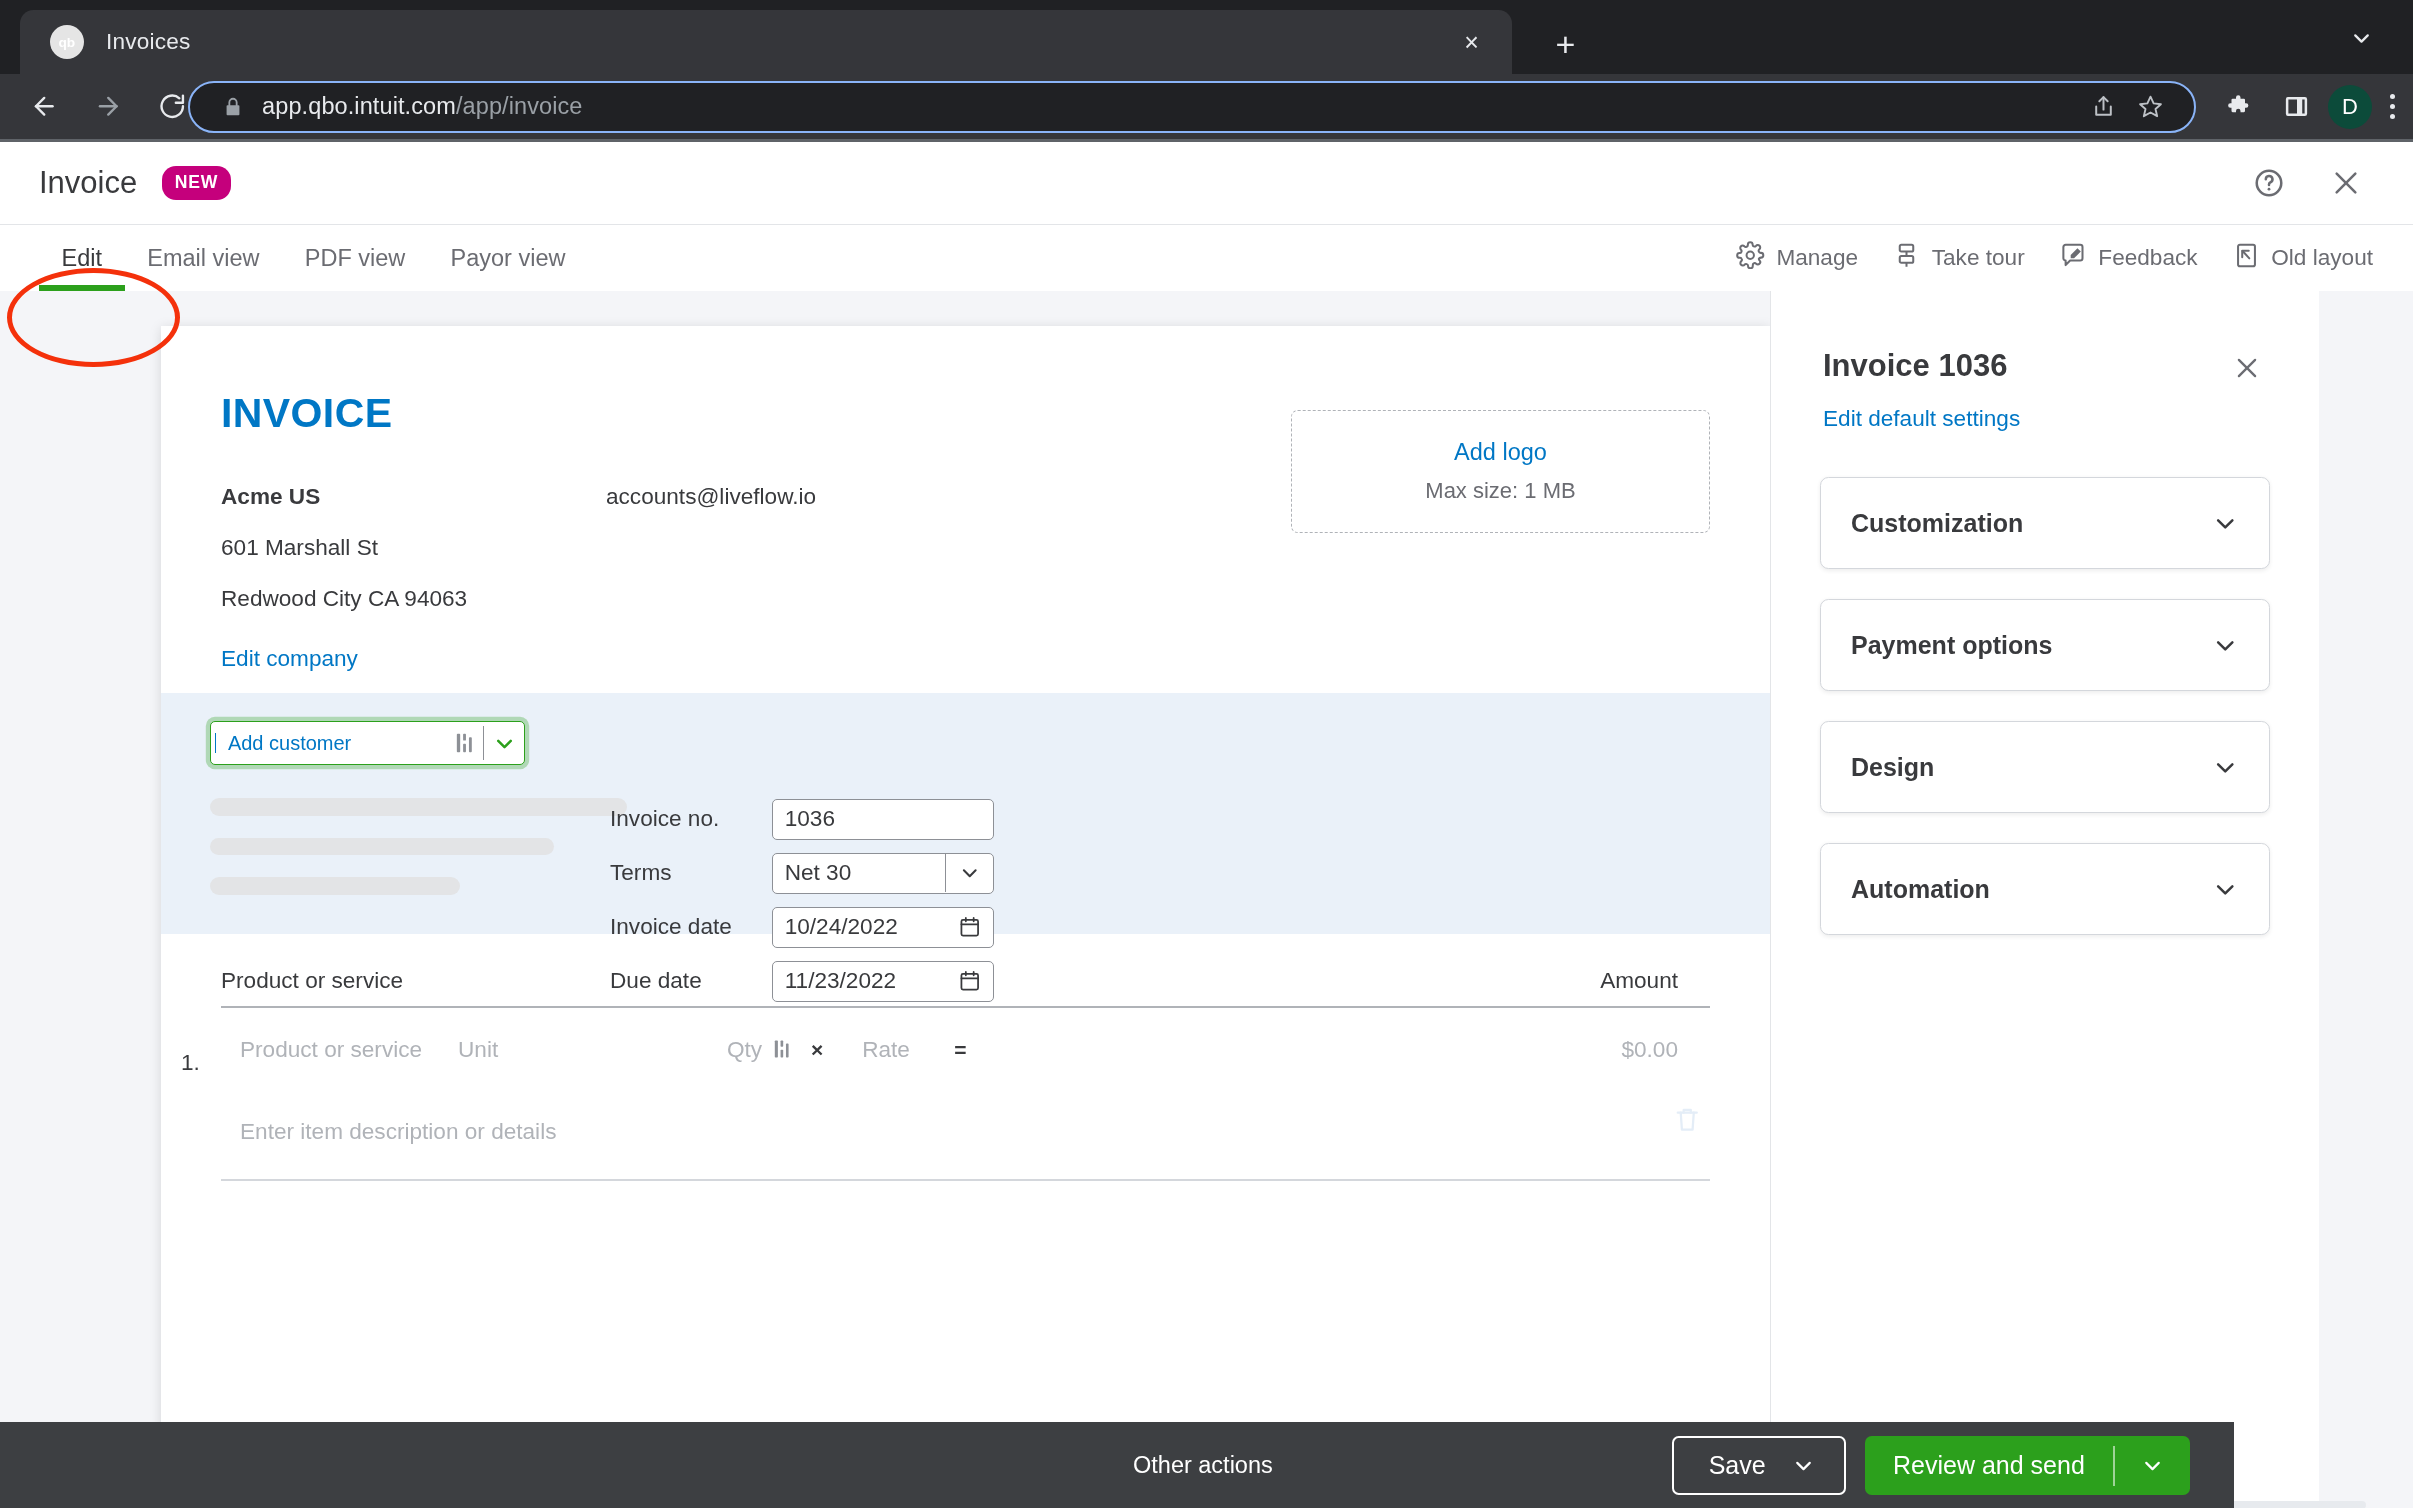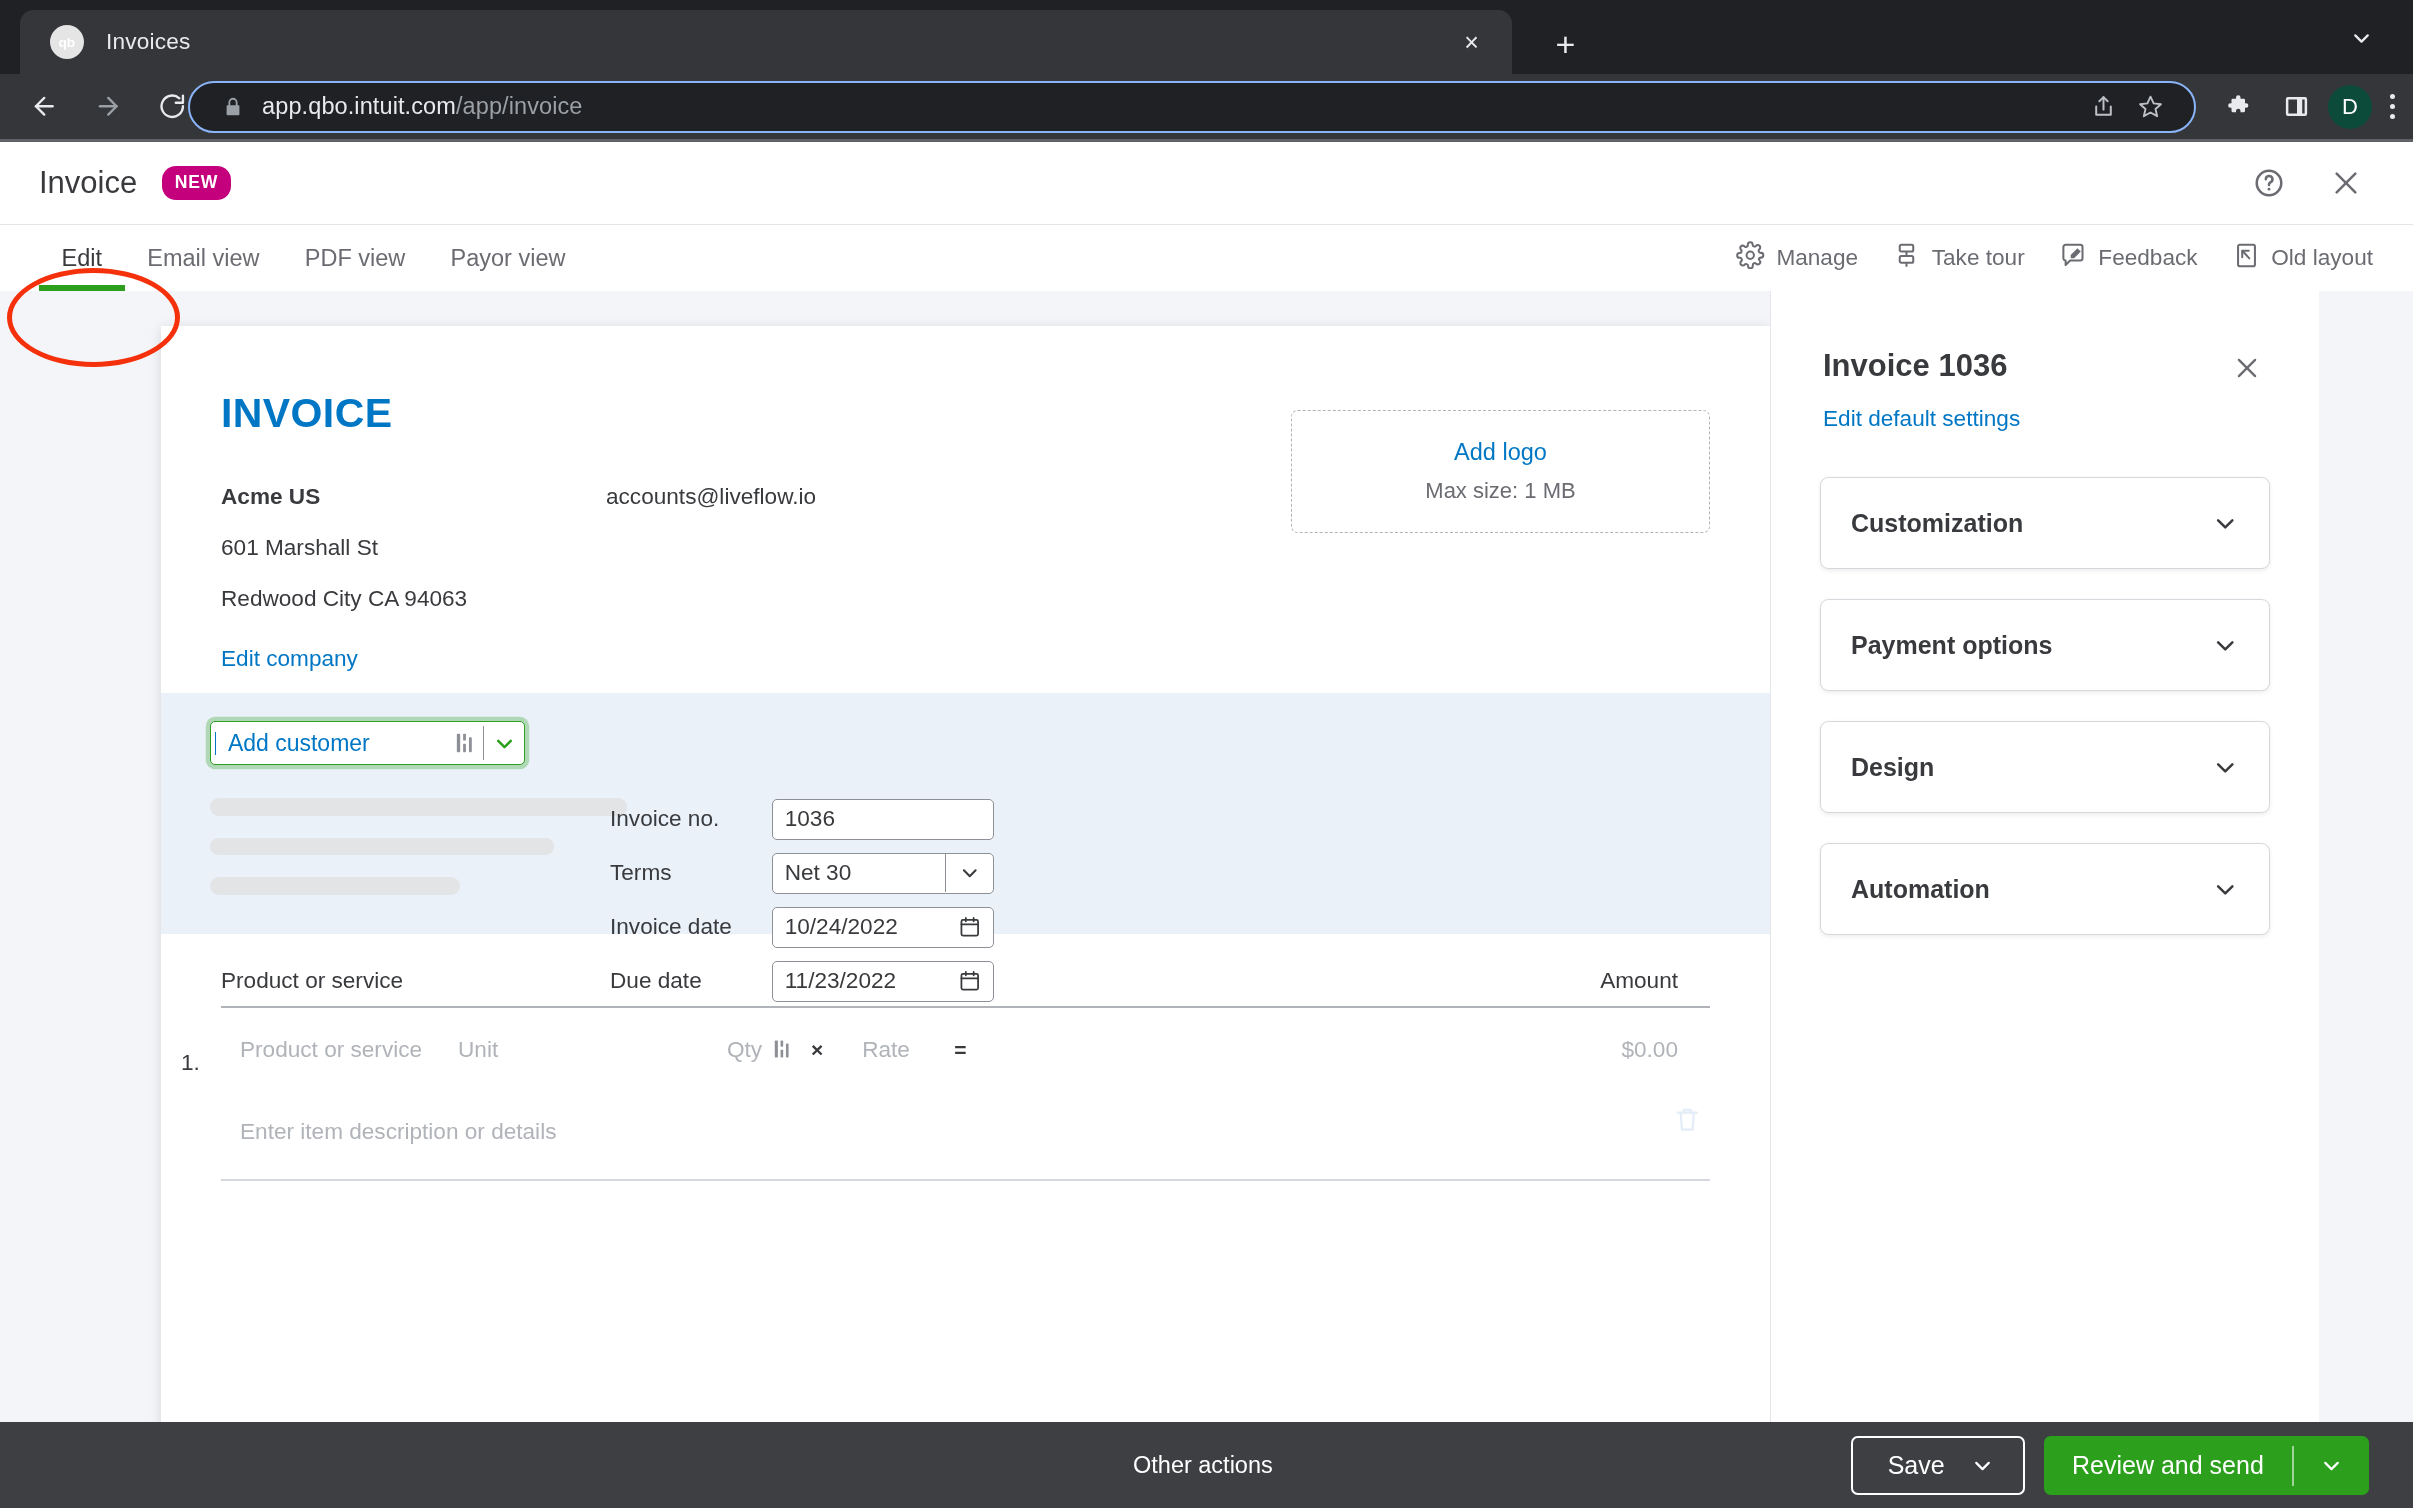--- a/index.html
+++ b/index.html
@@ -148,21 +148,21 @@
   #form-band {
     background:#eaf1f9; padding:44px 60px 39px 60px; height:241px; position:relative;
   }
   #customer-field {
     position:absolute; left:49px; top:28px; width:315px; height:44px;
     background:#fff; border:1.7px solid #2ca01c; border-radius:5px;
     box-shadow:0 0 0 4.2px rgba(44,160,28,.30);
     display:flex; align-items:center;
   }
   #customer-placeholder {
-    flex:1; padding-left:11.7px; font-size:23px; color:#0077c5;
+    flex:1; padding-left:11.7px; font-size:20px; color:#0077c5;
     border-left:1.7px solid #0077c5; margin-left:4.2px; line-height:1;
   }
   #customer-flyout { width:37px; display:flex; align-items:center; justify-content:center; }
   #customer-divider { width:0.8px; height:34px; background:#8d9096; }
   #customer-caret { width:40px; display:flex; align-items:center; justify-content:center; }
 
   #skeleton { position:absolute; left:49px; top:105px; }
   .skel { height:17.6px; border-radius:9.2px; background:#e3e4e6; margin-bottom:22px; }
 
   #field-grid { position:absolute; left:449px; top:99px; }
@@ -226,21 +226,21 @@
   }
   .acc-title { font-size:25px; font-weight:700; color:#393a3d; }
   .acc-caret { margin-left:auto; color:#393a3d; display:flex; }
   #panel-scrollbar {
     position:absolute; left:50px; bottom:0; width:545px; height:8.4px;
     background:#e7eaee; border-radius:4.2px;
   }
 
   
   #bottom-bar {
-    position:absolute; left:0; bottom:0; width:2413px; height:87px;
+    position:absolute; left:0; bottom:0; width:2234px; height:87px;
     background:#3d3f42; display:flex; align-items:center;
   }
   #other-actions { margin-left:1133px; color:#fff; font-size:23.5px; }
   #bottom-right { margin-left:auto; display:flex; align-items:center; gap:18.4px; margin-right:44px; }
   #save-button {
     height:59px; border:2.5px solid #fff; border-radius:6.7px; color:#fff;
     display:flex; align-items:center;
   }
   #save-label { font-size:25px; padding:0 25px 0 35px; }
   #save-caret { padding-right:28.5px; display:flex; align-items:center; }

